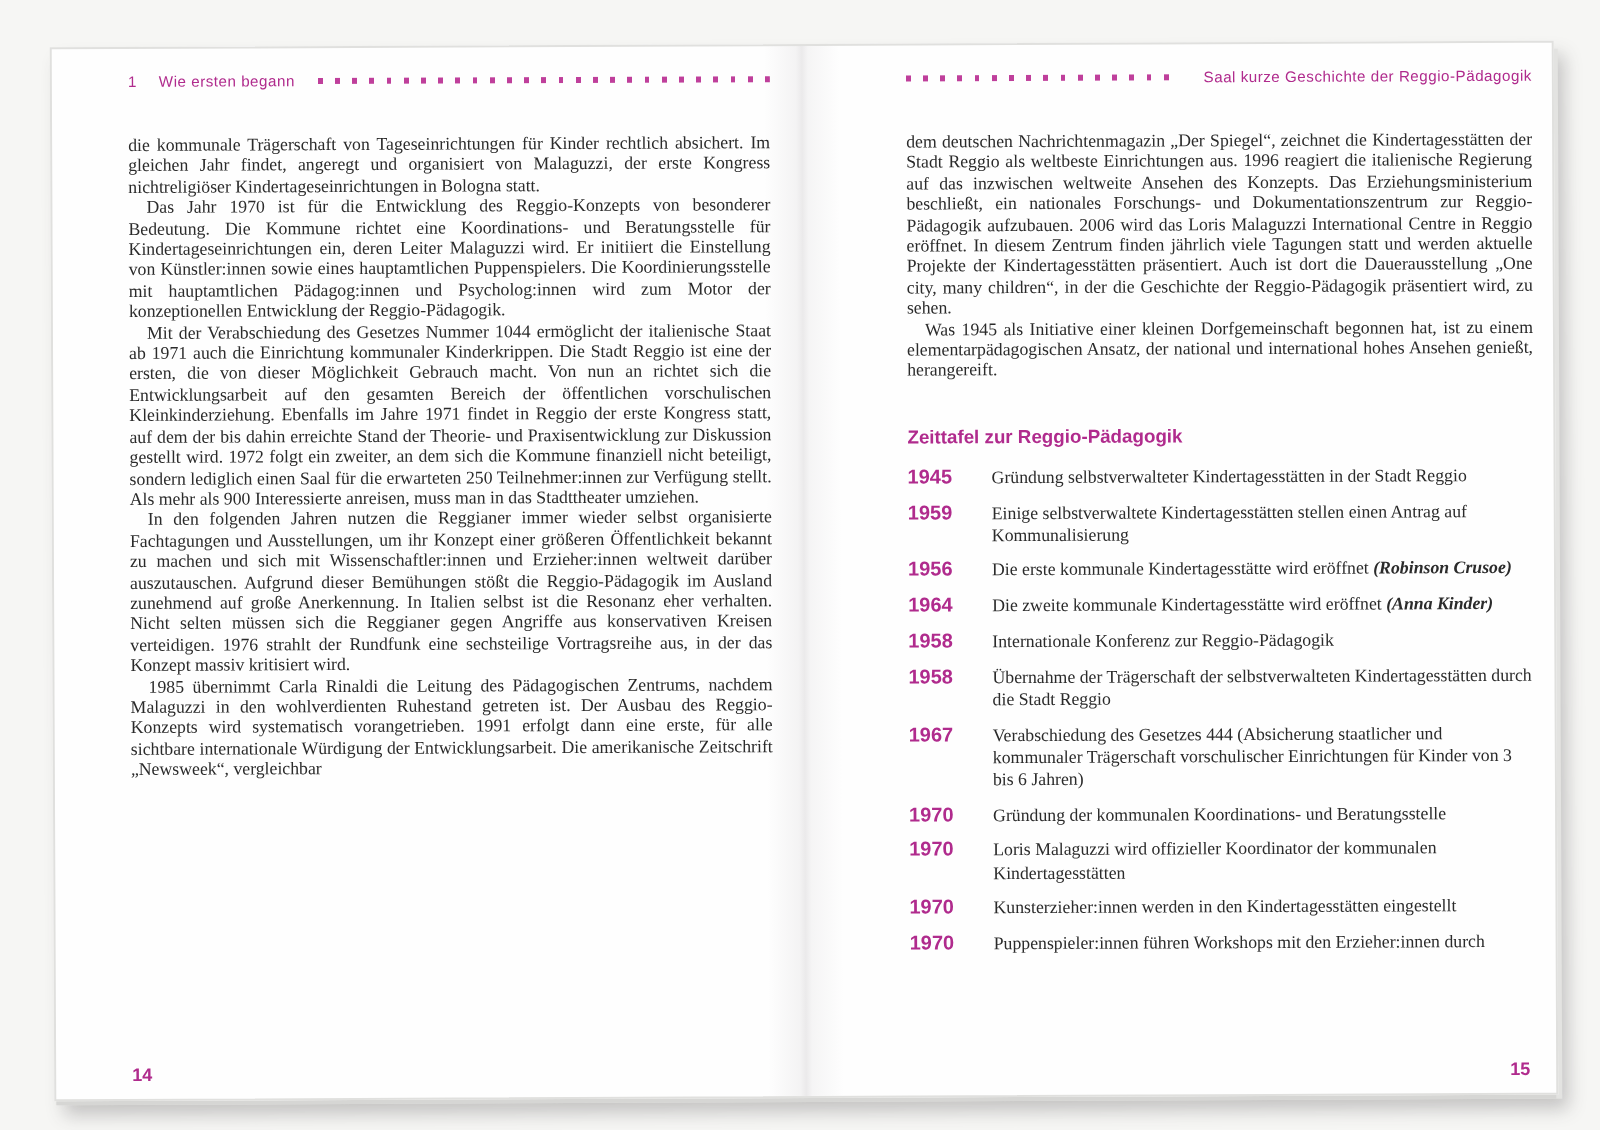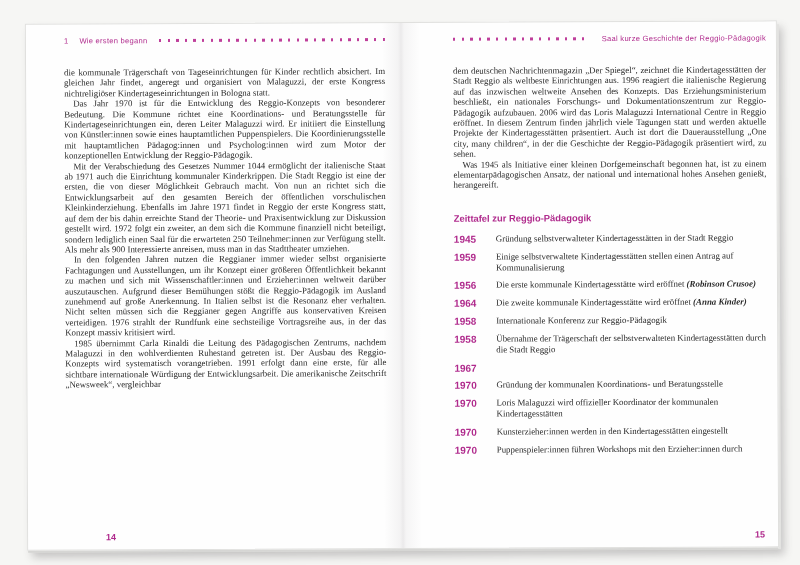--- a/index.html
+++ b/index.html
@@ -61,21 +61,21 @@
     font-family:Liberation Sans, sans-serif; font-weight:bold;
     font-size:10px; color:#b02b8d;
   }
   .tl-text { flex:1; }
   .tl-text em { font-style:italic;font-weight:bold; }
   .folio {
     position:absolute; bottom:7px;
     font-family:"Liberation Sans", sans-serif; font-weight:bold;
     font-size:9px; color:#b02b8d;
   }
-  .folio-left  { left:38px;margin-left:40px; }
+  .folio-left  { left:38px; }
   .folio-right { right:13px;margin-top:31px; }
 </style>
 </head>
 <body>
 
 <div class="spread">
 
   <div class="page page-left">
     <div class="running-head head-left">
       <span class="chap-num">1</span>
@@ -123,20 +123,21 @@
           <div class="tl-row">
             <span class="tl-year">1958</span>
             <span class="tl-text">Internationale Konferenz zur Reggio-Pädagogik</span>
           </div>
           <div class="tl-row">
             <span class="tl-year">1958</span>
             <span class="tl-text">Übernahme der Trägerschaft der selbstverwalteten Kindertagesstätten durch die Stadt Reggio</span>
           </div>
           <div class="tl-row">
             <span class="tl-year">1967</span>
+            <span class="tl-text">Verabschiedung des Gesetzes 444 (Absicherung staatlicher und kommunaler Trägerschaft vorschulischer Einrichtungen für Kinder von 3 bis 6 Jahren)</span>
           </div>
           <div class="tl-row">
             <span class="tl-year">1970</span>
             <span class="tl-text">Gründung der kommunalen Koordinations- und Beratungsstelle</span>
           </div>
           <div class="tl-row">
             <span class="tl-year">1970</span>
             <span class="tl-text">Loris Malaguzzi wird offizieller Koordinator der kommunalen Kindertagesstätten</span>
           </div>
           <div class="tl-row">

